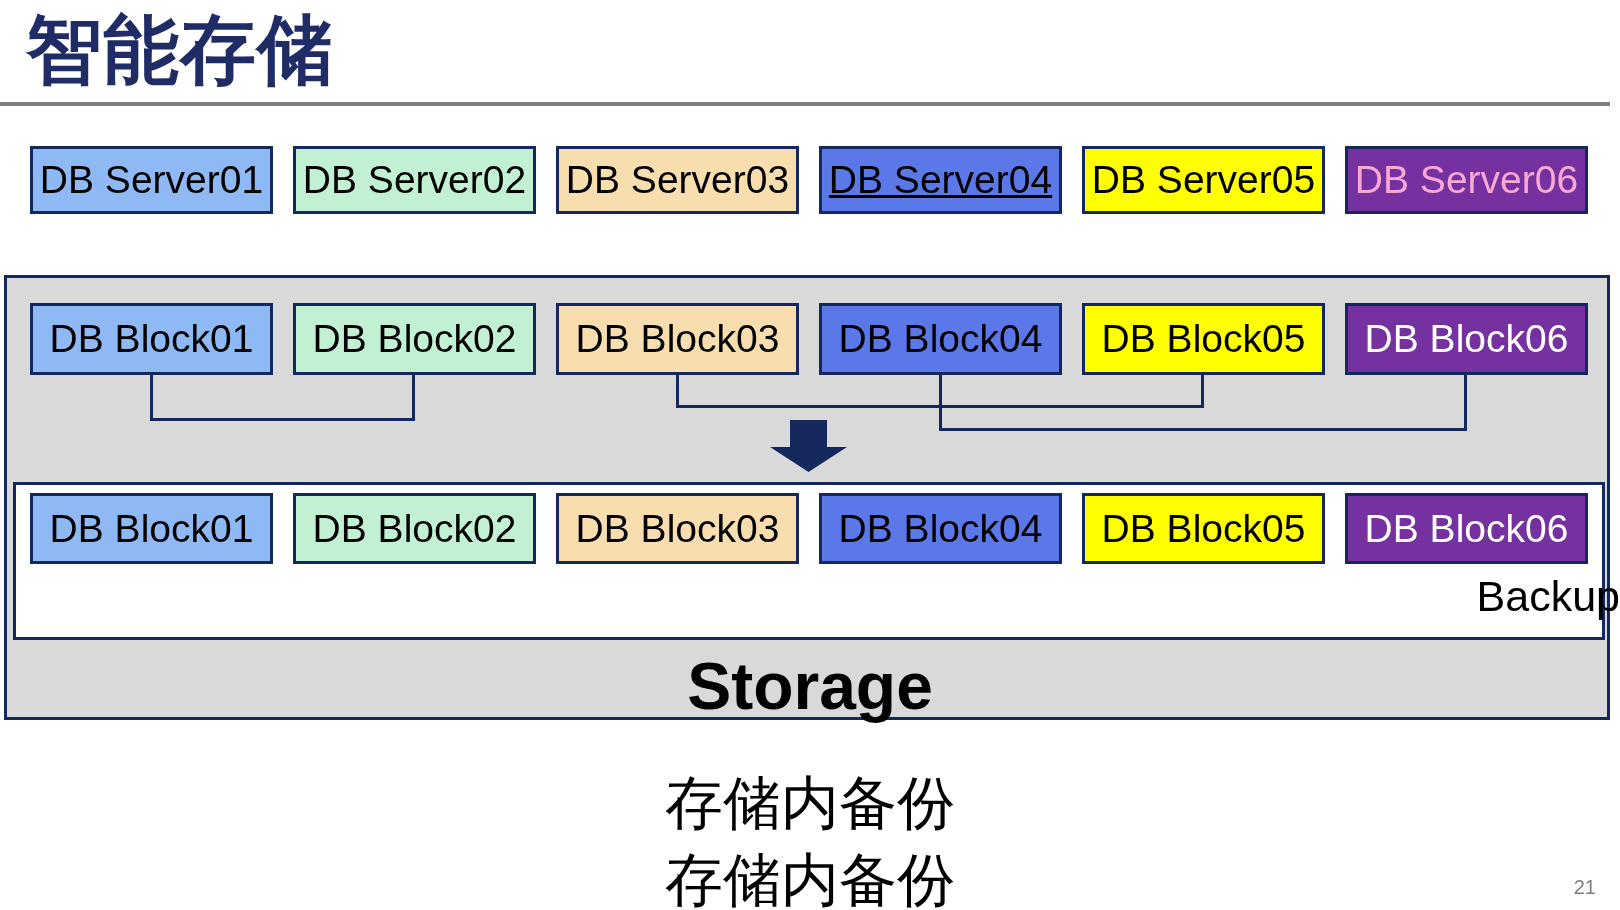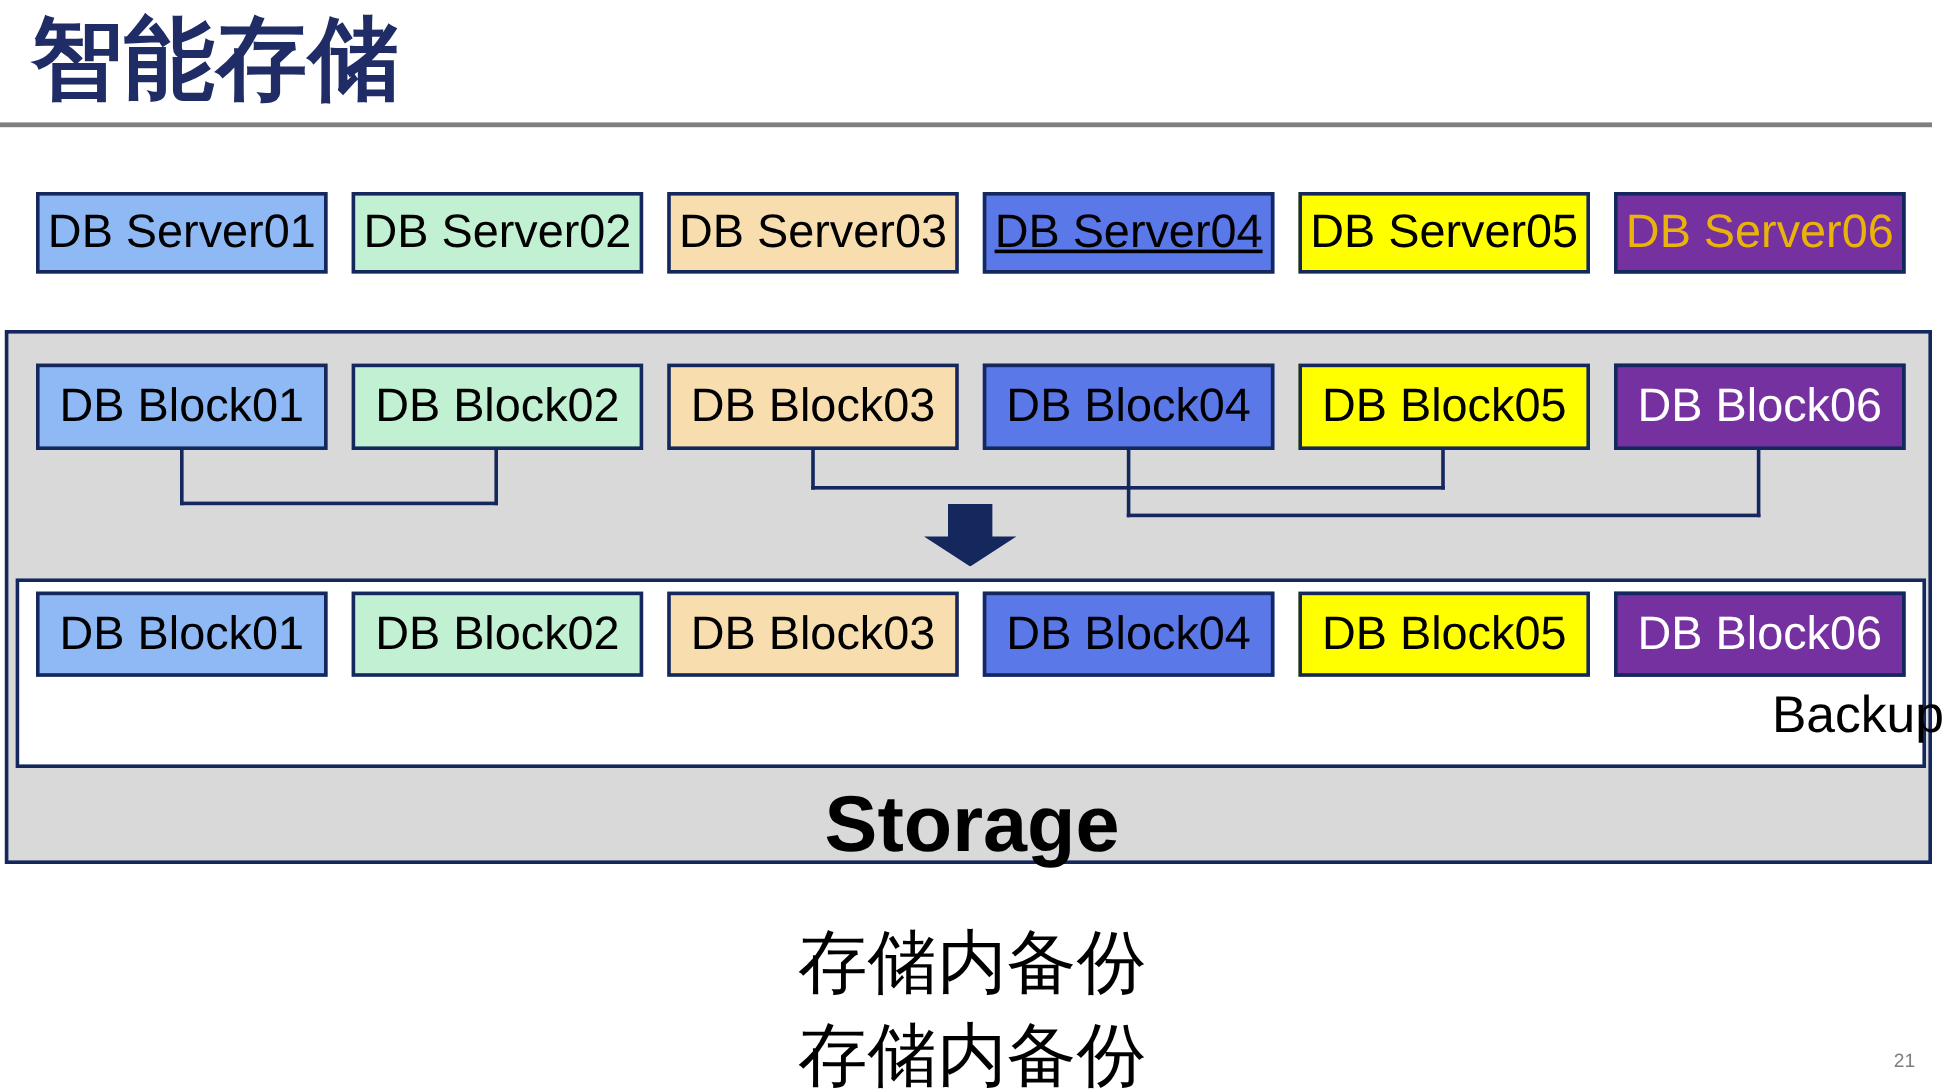--- a/index.html
+++ b/index.html
@@ -13,21 +13,21 @@
   .page-title {
     left:26px; top:0px;
     font-size:76px; font-weight:bold; color:#1F2C66;
     letter-spacing:1px; line-height:100px;
   }
   .title-underline {
     left:0; top:102px; width:1610px; height:4px; background:#7F7F7F;
   }
 
   .row { position:absolute; left:30px; width:1558px; display:flex; gap:20px; }
-  .row-servers  { top:146px; height:68px;margin-top:14px; }
+  .row-servers  { top:146px; height:68px; }
   .row-blocks1  { top:303px; height:72px; }
   .row-blocks2  { top:493px; height:71px; }
   .box {
     flex:1; box-sizing:border-box;
     border:3px solid #14285E;
     display:flex; align-items:center; justify-content:center;
     font-size:39px; color:#000;
     white-space:nowrap;
   }
 
@@ -64,21 +64,21 @@
     left:0; right:0; top:648px; text-align:center;
     font-size:66px; font-weight:bold; color:#000;
   }
 
   .caption {
     left:0; right:0; top:764px; text-align:center;
     font-size:58px; line-height:77px; color:#000;
   }
 
   .page-number {
-    right:24px; top:876px; font-size:16px; color:#7F7F7F;
+    right:24px; top:876px; font-size:20px; color:#7F7F7F;
   }
 </style>
 </head>
 <body>
 
 <div class="abs page-title">智能存储</div>
 <div class="abs title-underline"></div>
 
 <div class="row row-servers">
   <div class="box" style="background: rgb(142, 185, 245); color: rgb(0, 0, 0);">
@@ -89,21 +89,21 @@
     </div>
   <div class="box" style="background: rgb(248, 222, 175); color: rgb(0, 0, 0);">
       <span>DB Server03</span>
     </div>
   <div class="box" style="background: rgb(90, 120, 232); color: rgb(0, 0, 0); text-decoration: underline;">
       <span>DB Server04</span>
     </div>
   <div class="box" style="background: rgb(255, 255, 0); color: rgb(0, 0, 0);">
       <span>DB Server05</span>
     </div>
-  <div class="box" style="background: rgb(118, 49, 161); color: #eab308;">
+  <div class="box" style="background: rgb(118, 49, 161); color: #f9a8d4;">
       <span>DB Server06</span>
     </div>
 </div>
 
 <div class="abs storage-panel"></div>
 
 <div class="row row-blocks1">
   <div class="box" style="background: rgb(142, 185, 245); color: rgb(0, 0, 0);">
       <span>DB Block01</span>
     </div>

